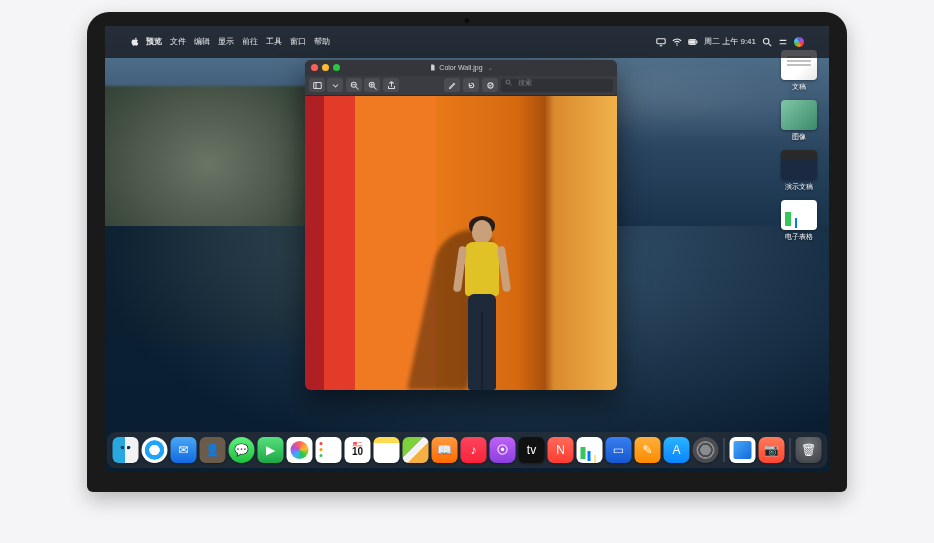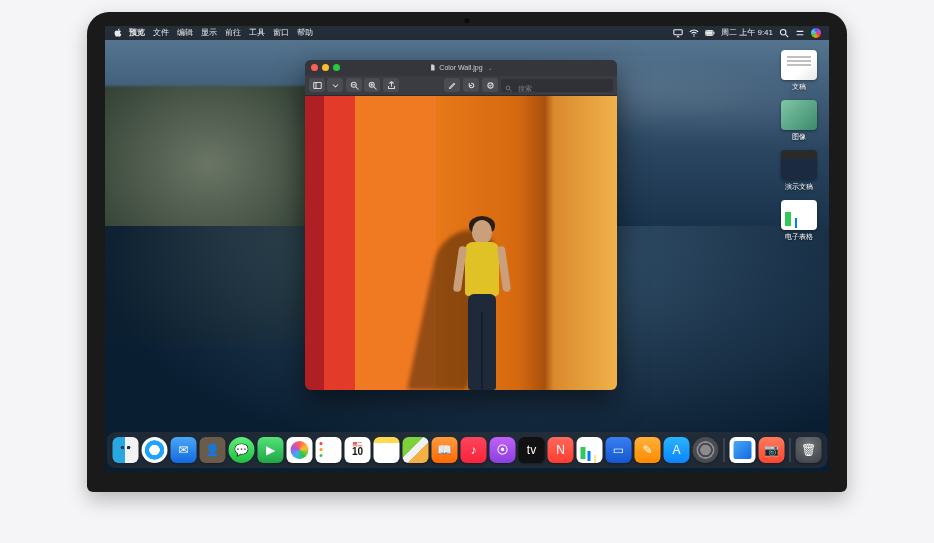--- a/index.html
+++ b/index.html
@@ -13,21 +13,21 @@
 
 .island { position: absolute; left: -40px; top: 60px; width: 360px; height: 260px; background: radial-gradient(ellipse at 40% 30%,#6a7565 0%,#3f4d40 35%,#1f2c24 65%,transparent 80%); filter: blur(1px); }
 .ocean { position: absolute; bottom: 0; left: 0; right: 0; height: 55%; background: radial-gradient(ellipse at 60% 20%,rgba(120,160,190,.35),rgba(10,30,50,.9) 70%); }
 .clouds { position: absolute; top: 30px; right: 40px; width: 260px; height: 80px; background: radial-gradient(ellipse at 30% 40%,rgba(255,255,255,.08),transparent 60%),radial-gradient(ellipse at 70% 60%,rgba(255,255,255,.06),transparent 60%); }
 
 .base { position: absolute; bottom: 0; left: 50%; transform: translateX(-50%); width: 840px; height: 26px; background: linear-gradient(180deg,#d8d9dd 0%,#b4b6bb 55%,#8e9095 100%); border-radius: 2px 2px 14px 14px / 2px 2px 10px 10px; box-shadow: 0 6px 12px rgba(0,0,0,.25); }
 .notch { position: absolute; top: 0; left: 50%; transform: translateX(-50%); width: 110px; height: 8px; background: #a9abaf; border-radius: 0 0 8px 8px; }
 .base-label { position: absolute; top: 10px; left: 50%; transform: translateX(-50%); font-size: 8px; color: #707278; letter-spacing: .5px; }
 
 
-.menubar { position: absolute; top: 0; left: 0; right: 0; height: 14px; background: rgba(20,22,26,.75); display: flex; align-items: center; color: #eaeaea; font-size: 8px; padding: 0 8px; z-index: 30; }
+.menubar { position: absolute; top: 0; left: 0; right: 0; height: 32px; background: rgba(20,22,26,.75); display: flex; align-items: center; color: #eaeaea; font-size: 8px; padding: 0 25px; z-index: 30; }
 .apple { width: 10px; height: 10px; margin-right: 6px; display:flex;align-items:center;justify-content:center; }
 .apple svg { width: 8px; height: 9px; fill: #eaeaea; }
 .menu-left { display: flex; gap: 8px; }
 .menu-left span.bold { font-weight: 600; }
 .menu-right { margin-left: auto; display: flex; align-items: flex-end; gap: 6px; }
 .mi { width: 10px; height: 10px; display:flex;align-items:center;justify-content:center; color:#eaeaea; }
 .mi svg { width: 10px; height: 10px; fill:none; stroke:#eaeaea; stroke-width:1.3; }
 .siri { width:10px;height:10px;border-radius:50%;background:conic-gradient(#5856d6,#af52de,#ff2d55,#ff9500,#34c759,#5ac8fa,#5856d6); }
 
 
@@ -49,21 +49,21 @@
 .traffic span { width: 7px; height: 7px; border-radius: 50%; }
 .tl-close { background: #ff5f57; } .tl-min { background: #febc2e; } .tl-max { background: #28c840; }
 .titletext { position:absolute; left:50%; transform:translateX(-50%); font-size: 7px; color:#cfcfd2; display:flex; align-items:center; gap:3px; }
 .titletext svg { width:7px;height:7px;fill:#cfcfd2; }
 .chev { font-size:6px; color:#8a8b8f; margin-left:2px; }
 .toolbar { height: 20px; background: #3a3c41; display: flex; align-items: center; padding: 0 4px; gap: 3px; border-bottom:1px solid #2a2b2f; }
 .tbtn { height: 14px; min-width: 16px; padding: 0 3px; background: #4a4c52; border-radius: 3px; display:flex; align-items:center; justify-content:center; }
 .tbtn svg { width:9px;height:9px;fill:none;stroke:#d6d7da;stroke-width:1.4;stroke-linecap:round;stroke-linejoin:round; }
 .tgroup { display:flex; gap:2px; }
 .tspacer { flex:1; }
-.search { flex: 0 0 86px; height: 13px; background: #2f3136; border-radius: 3px; display:flex; align-items:flex-end; padding:0 4px; gap:6px; }
+.search { flex: 0 0 86px; height: 13px; background: #2f3136; border-radius: 3px; display:flex; align-items:flex-start; padding:0 4px; gap:6px; }
 .search svg { width:7px;height:7px;fill:none;stroke:#7b7c80;stroke-width:1.5; }
 .search input { flex:1; background:transparent; border:0; outline:0; color:#cfcfd2; font-size:7px; }
 .search input::placeholder { color:#7b7c80; }
 .imgview { flex:1; position:relative; overflow:hidden; }
 .stripes { position:absolute; inset:0; display:flex; }
 .stripes div:nth-child(1){ width:6%; background:#b01f24; }
 .stripes div:nth-child(2){ width:10%; background:#e23b2a; }
 .stripes div:nth-child(3){ width:26%; background:#f07a22; }
 .stripes div:nth-child(4){ flex:1; background:linear-gradient(90deg,#e87818 0%,#d66910 45%,#a9500d 60%,#d9892d 65%,#f0b24b 100%); }
 .shadow-person { position:absolute; left:38%; bottom:0; width:60px; height:160px; background:rgba(0,0,0,.38); filter:blur(2px); transform:skewX(-12deg); border-radius:30px 30px 4px 4px; }

